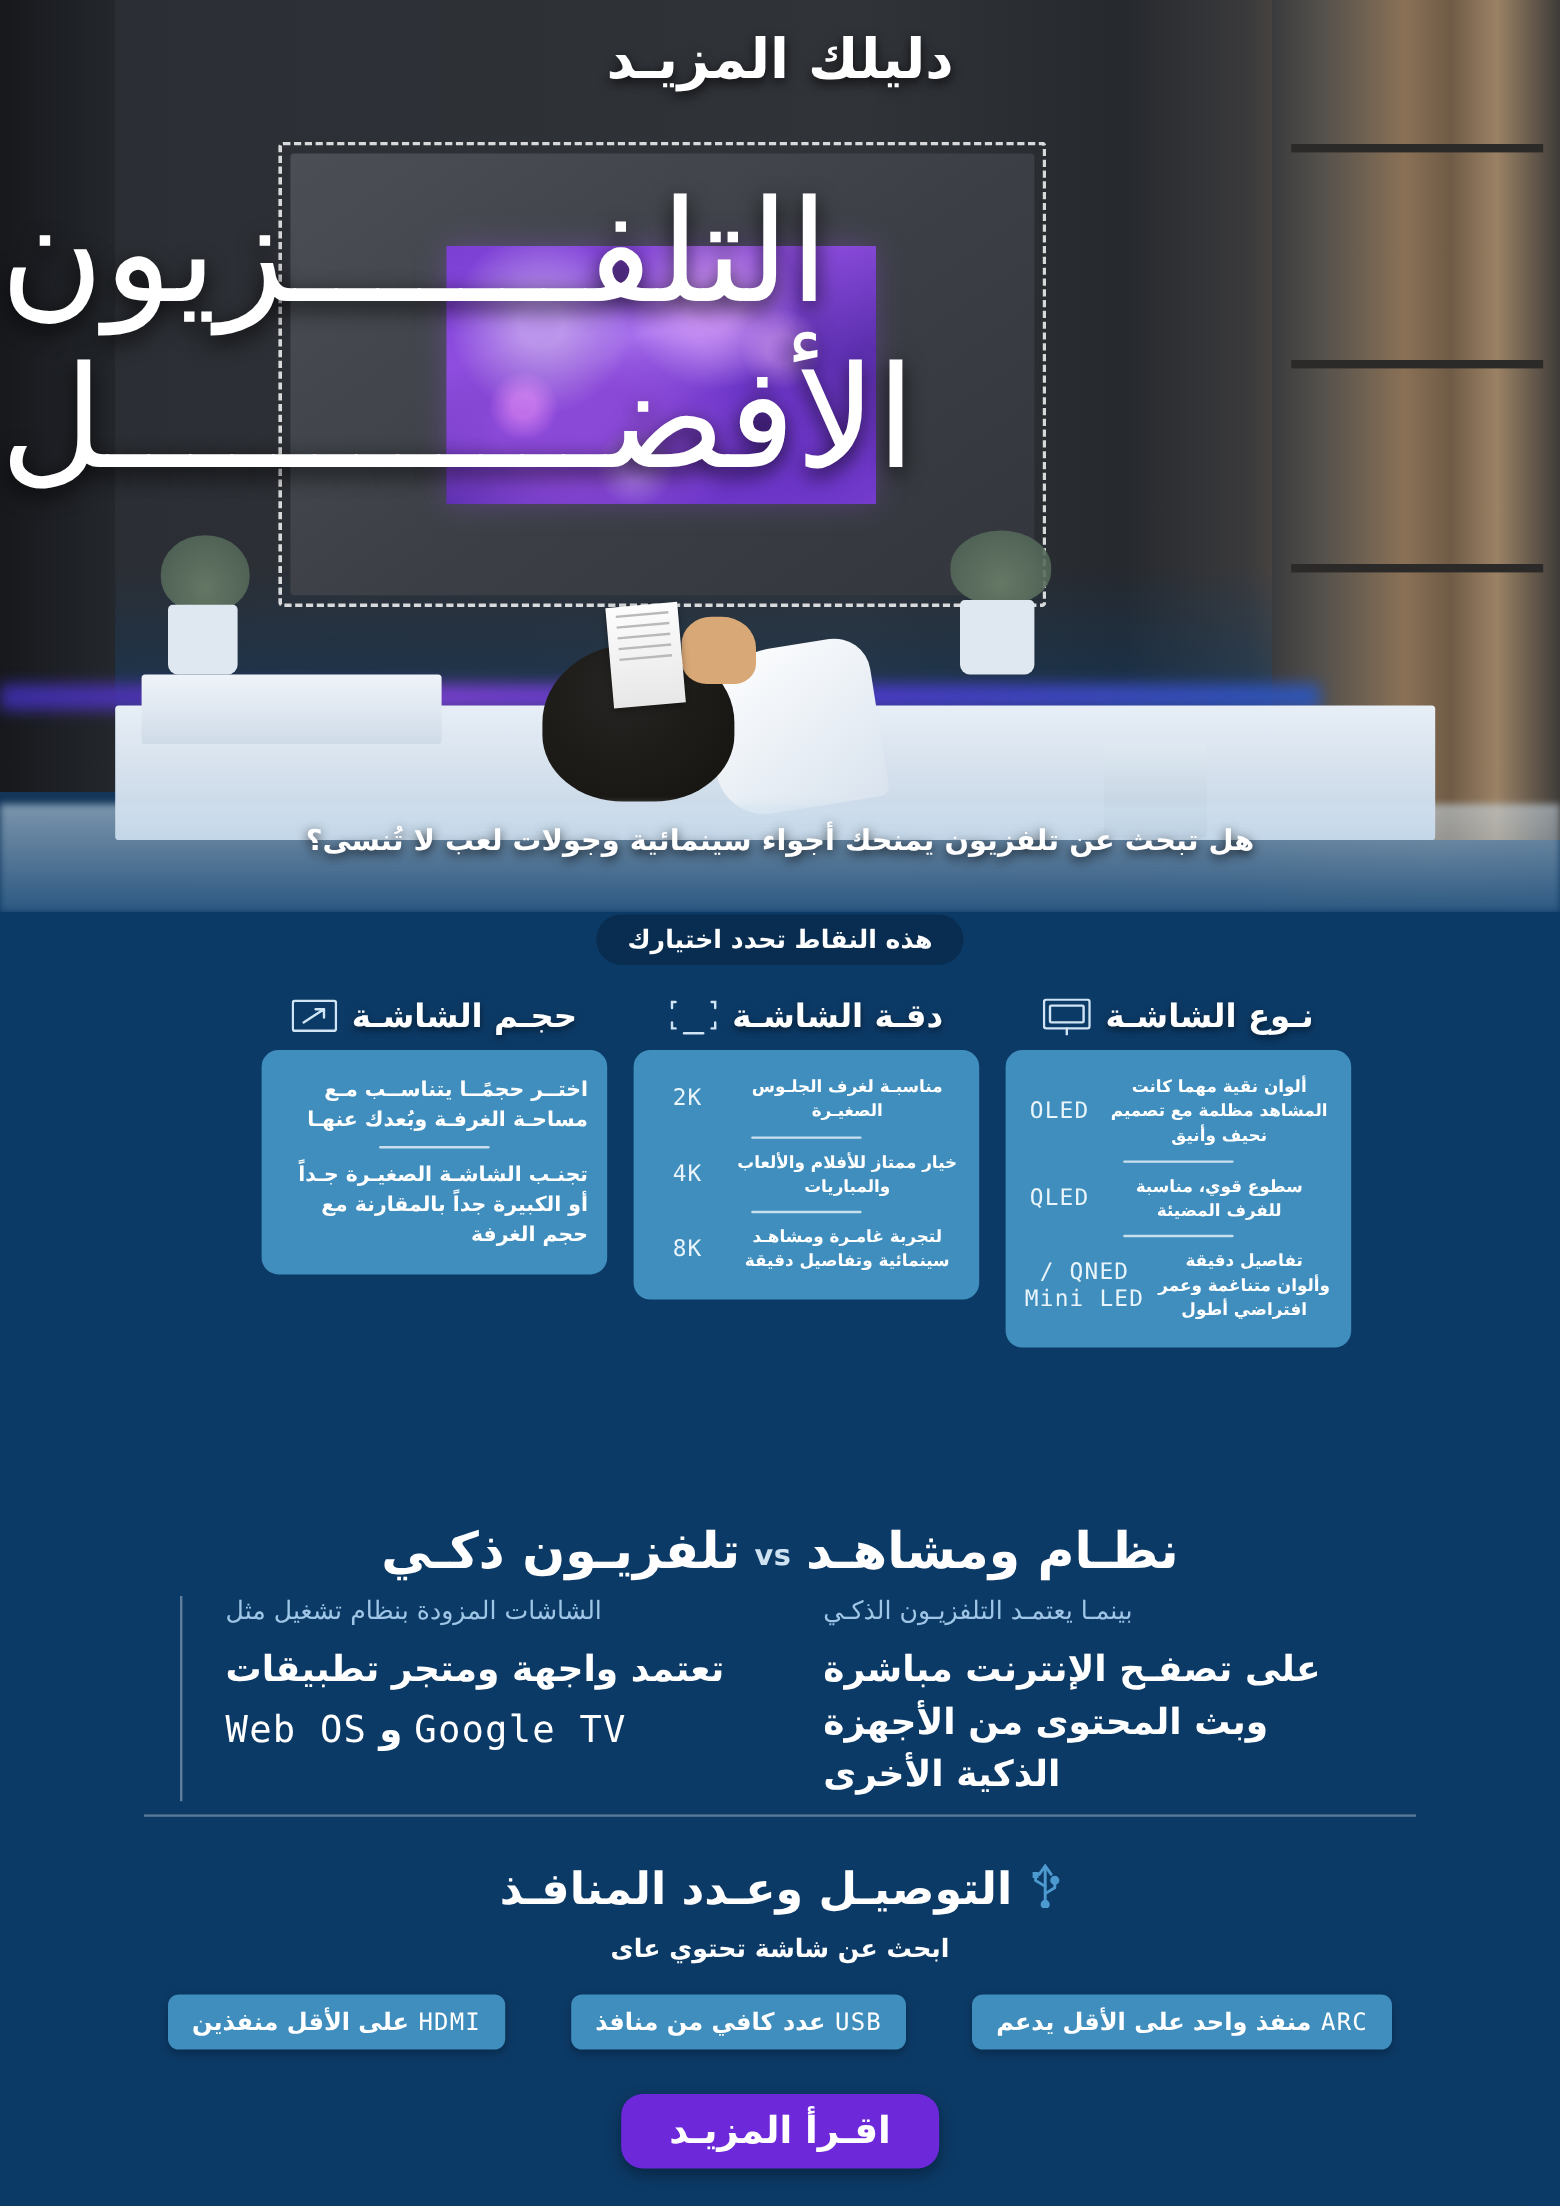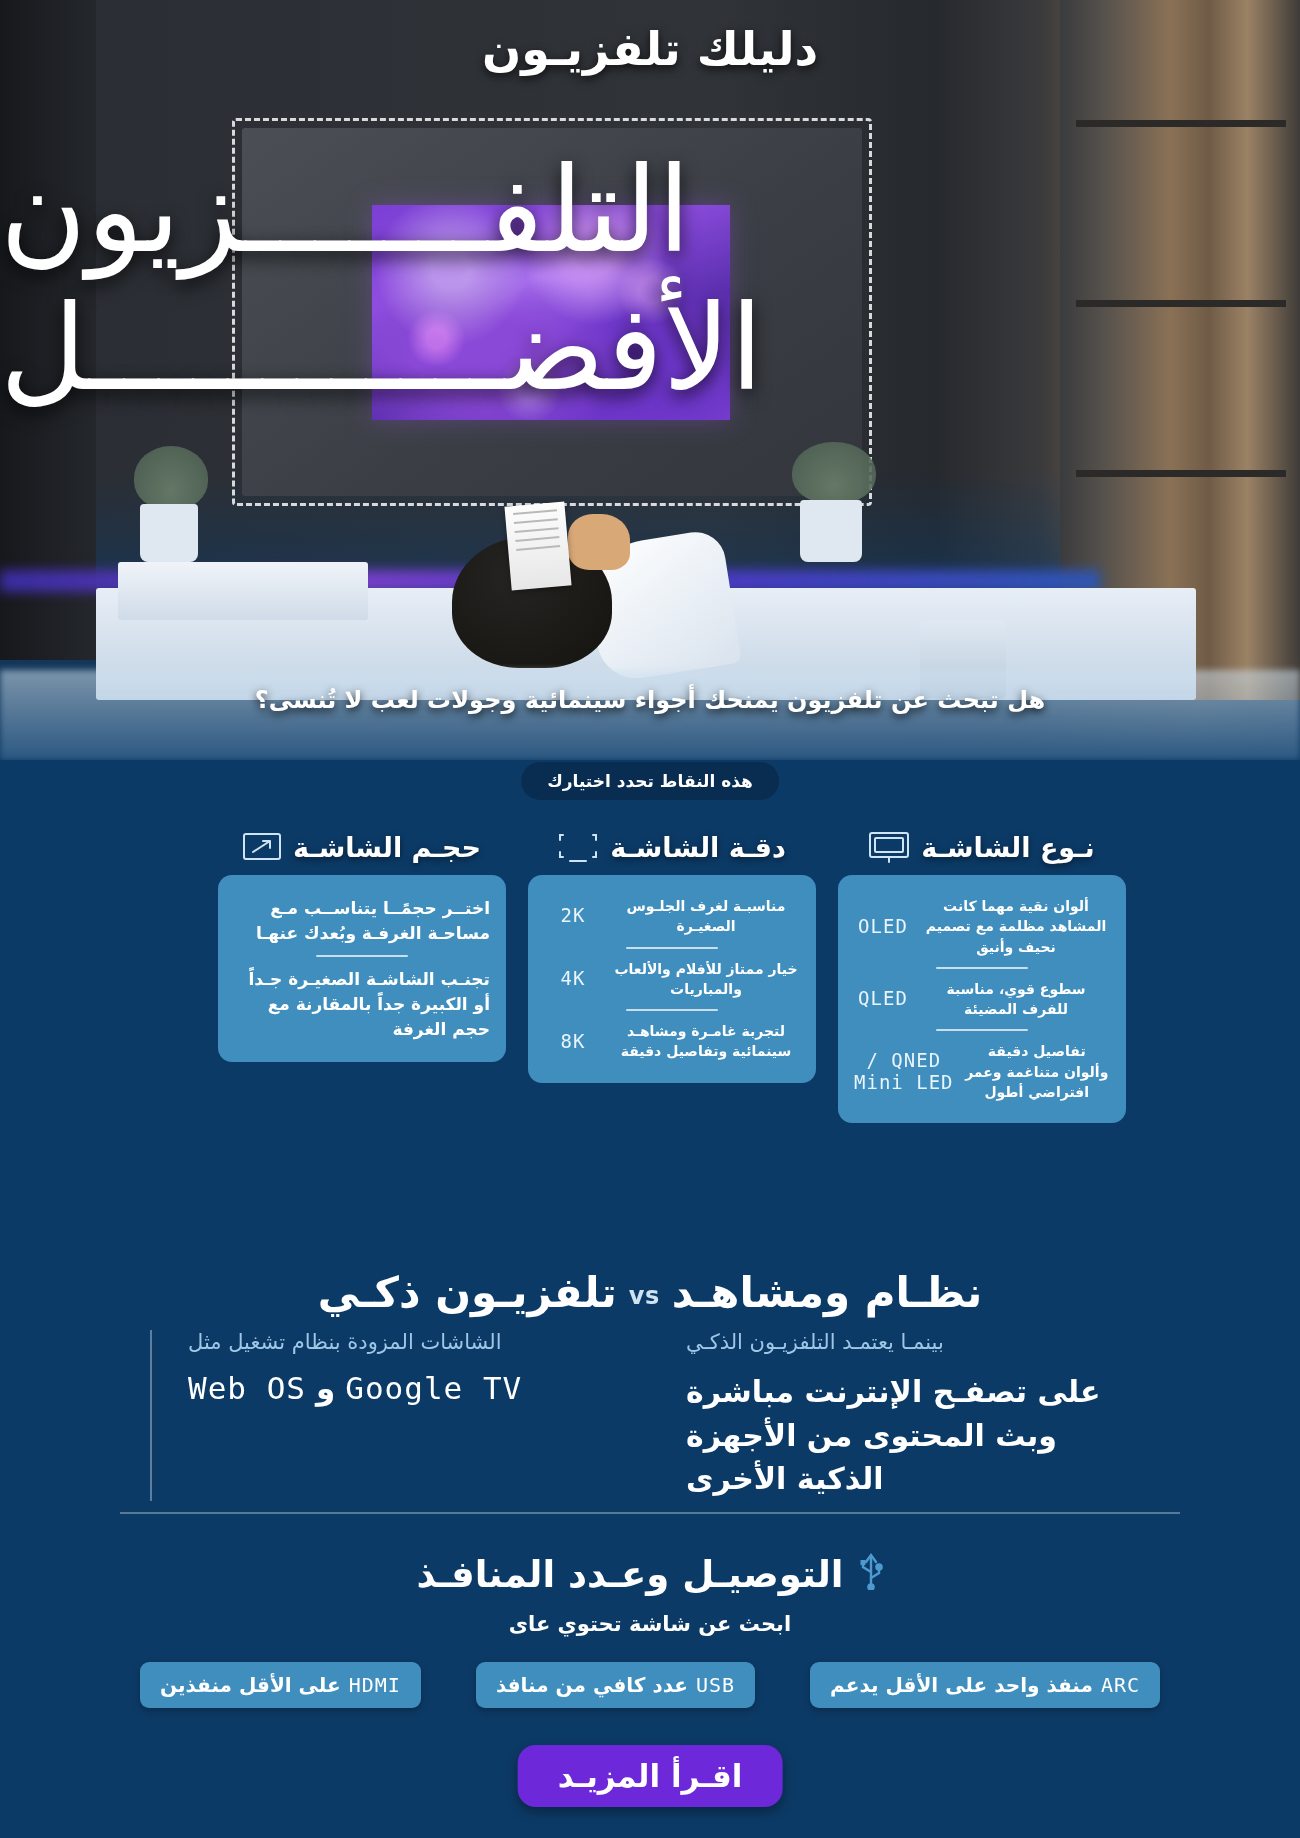--- a/index.html
+++ b/index.html
@@ -139,21 +139,21 @@
   
   .question{
     position:absolute; top:686px; left:0; width:100%;
     text-align:center; color:#fff; font-weight:bold;
     font-size:24px;
     text-shadow:0 3px 9px rgba(0,0,0,.8);
   }
   .subtag{
     position:absolute; top:762px; left:50%; transform:translateX(-50%);
     background:rgba(9,43,76,.85); color:#fff;
-    font-size:17px; font-weight:bold;
+    font-size:21px; font-weight:bold;
     padding:9px 26px;
     border-radius:21px;
   }
 
   
   .cards{
     position:absolute; top:832px; left:0; width:1300px;
     display:flex; flex-direction:row-reverse;
     justify-content:center; gap:22px;padding-left:44px;
   }
@@ -293,21 +293,21 @@
       <i></i>
       <i></i>
       <i></i>
       <i></i>
       <i></i>
     </div>
 
   <div class="rug"></div>
 </div>
 
-<div class="kicker">دليلك تلفزيـون</div>
+<div class="kicker">دليلك المزيـد</div>
 <div class="bigtitle bt1">التلفـــــــزيون</div>
 <div class="bigtitle bt2">الأفضــــــــــــل</div>
 
 <div class="question">هل تبحث عن تلفزيون يمنحك أجواء سينمائية وجولات لعب لا تُنسى؟</div>
 <div class="subtag">هذه النقاط تحدد اختيارك</div>
 
 <div class="cards">
 
   <div class="card card-size">
     <div class="card-head">
@@ -389,20 +389,21 @@
   </div>
 </div>
 
 <div class="os-title">
   <span>نظـام ومشاهـد</span><span class="vs">vs</span><span>تلفزيـون ذكـي</span>
 </div>
 
 <div class="os-cols">
   <div class="os-col right">
     <div class="os-lead">الشاشات المزودة بنظام تشغيل مثل</div>
+    <div class="os-main">تعتمد واجهة ومتجر تطبيقات</div>
     <div class="os-brands">
       <span>Google TV</span><span class="amp">و</span><span>Web OS</span>
     </div>
   </div>
   <div class="os-col">
     <div class="os-lead">بينمـا يعتمـد التلفزيـون الذكـي</div>
     <div class="os-main">على تصفـح الإنترنت مباشرة وبث المحتوى من الأجهزة الذكية الأخرى</div>
   </div>
 </div>
 

